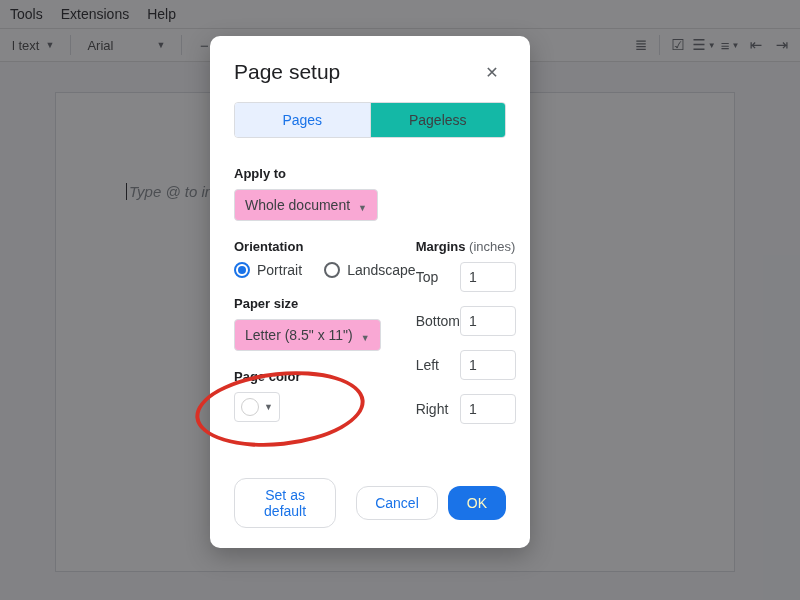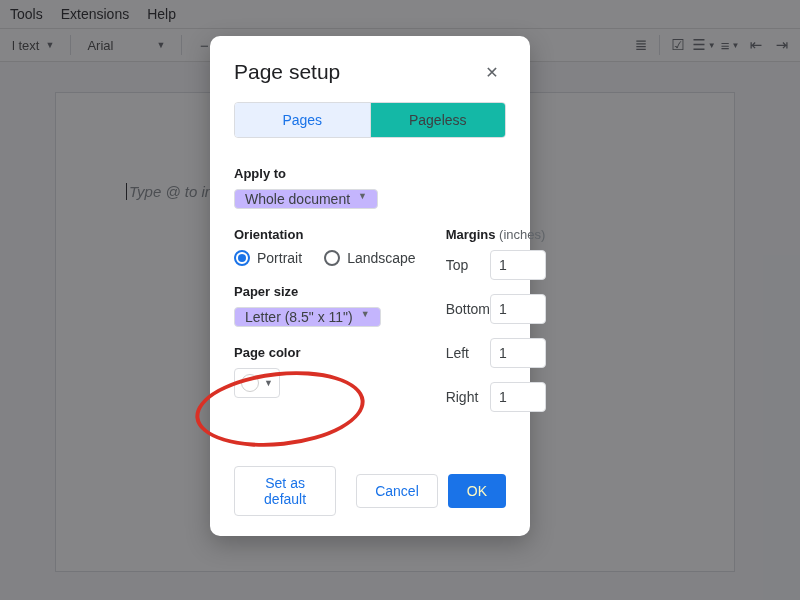--- a/index.html
+++ b/index.html
@@ -29,42 +29,42 @@
     .dlg-close { width: 28px; height: 28px; display:flex; align-items:center; justify-content:center; cursor:pointer; color:#5f6368; font-size: 16px; }
 
     .seg { display: flex; border: 1px solid #dadce0; border-radius: 4px; overflow: hidden; margin-bottom: 28px; }
     .seg button { flex: 1; padding: 9px 0; background: #14b8a6; border: none; font-size: 14px; color: #3c4043; cursor: pointer; }
     .seg button.active { background: #e8f0fe; color: #1a73e8; font-weight: 500; }
     .seg button + button { border-left: 1px solid #dadce0; }
 
     .section-label { font-size: 13px; font-weight: 700; color: #202124; margin-bottom: 8px; }
     .section-label .unit { font-weight: 400; color: #5f6368; }
 
-    .dd { display: inline-flex; align-items: flex-start; gap: 8px; border: 1px solid #dadce0; border-radius: 4px; padding: 1px 10px; font-size: 14px; color: #3c4043; cursor: pointer; background: #c4b5fd; }
+    .dd { display: inline-flex; align-items: flex-end; gap: 8px; border: 1px solid #dadce0; border-radius: 4px; padding: 7px 10px; font-size: 14px; color: #3c4043; cursor: pointer; background: #f9a8d4; }
     .dd .caret { font-size: 9px; color: #5f6368; }
 
-    .cols { display: flex; gap: 30px; margin-top: 18px; }
+    .cols { display: flex; margin-top: 18px; }
     .col-left { flex: 1; }
     .col-right { width: 150px; }
 
     .radios { display: flex; gap: 22px; margin-bottom: 18px; align-items:center; }
     .radio { display: flex; align-items: flex-end; gap: 7px; font-size: 14px; color: #3c4043; cursor:pointer; }
     .radio .ring { width: 16px; height: 16px; border: 2px solid #5f6368; border-radius: 50%; display:flex; align-items:center; justify-content:center; }
     .radio.selected .ring { border-color: #1a73e8; }
     .radio.selected .ring::after { content:''; width:8px; height:8px; background:#1a73e8; border-radius:50%; }
 
     .margin-row { display: flex; align-items: center; justify-content: space-between; margin-bottom: 14px; font-size: 14px; color: #3c4043; }
     .margin-row input { width: 56px; padding: 6px 8px; border: 1px solid #dadce0; border-radius: 4px; font-size: 14px; color: #3c4043; }
 
     .color-dd { display:inline-flex; align-items:center; border:1px solid #dadce0; border-radius:4px; padding:5px 6px; gap:5px; cursor:pointer; }
     .color-sw { width:18px; height:18px; border-radius:50%; border:1px solid #cfcfcf; background:#fff; }
     .color-dd .caret { font-size:9px; color:#5f6368; }
 
     .dlg-footer { display:flex; align-items:center; gap:10px; margin-top: 40px; border-top: 0; }
-    .btn { padding: 8px 18px; border-radius: 4px; font-size: 14px; cursor:pointer; border:1px solid transparent; }
+    .btn { padding: 8px 18px; border-radius: 12px; font-size: 14px; cursor:pointer; border:1px solid transparent; }
     .btn.outline { border-color:#dadce0; background:#fff; color:#1a73e8; font-weight:500; }
     .btn.primary { background:#1a73e8; color:#fef9c3; font-weight:400; }
     .spacer { flex:1; }
 
     
     .annot { position:absolute; border: 4px solid #d93025; border-radius: 50%; pointer-events:none; }
   </style>
 </head>
 <body>
 

